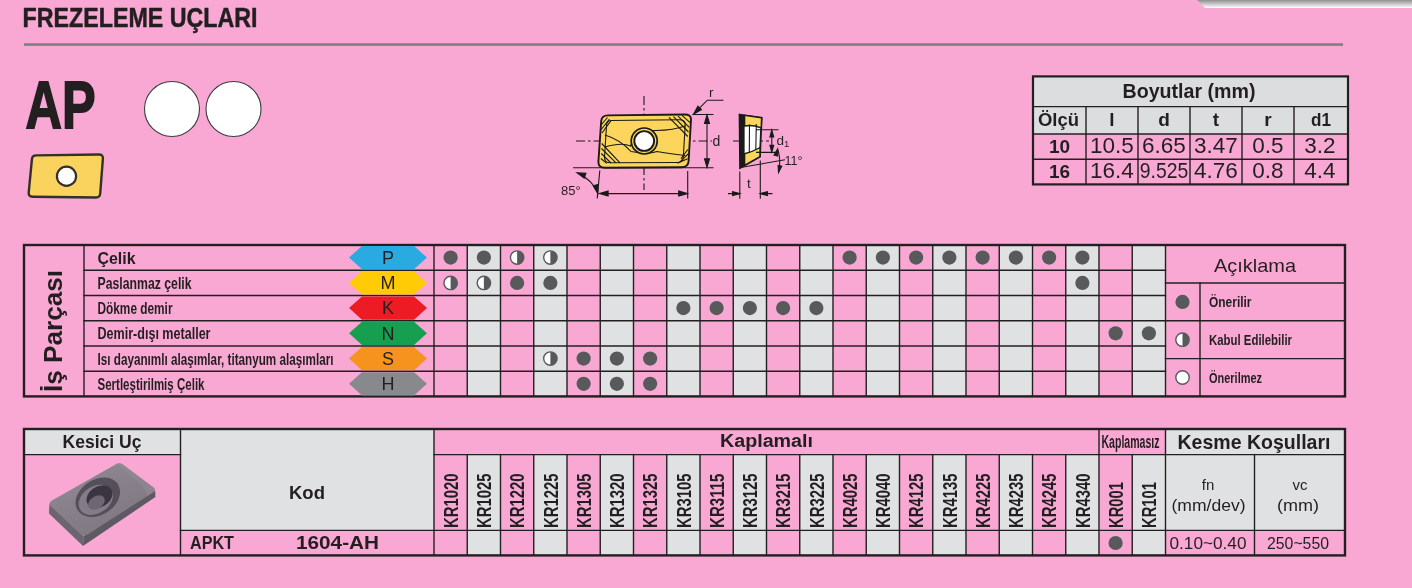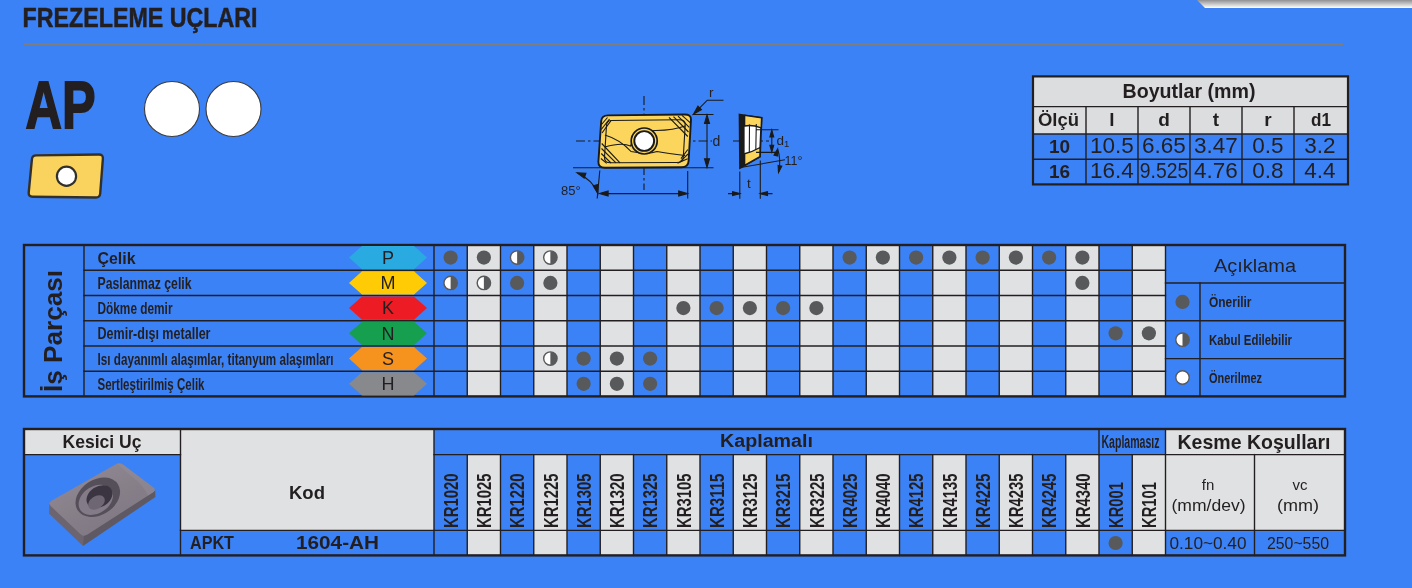--- a/index.html
+++ b/index.html
@@ -1,16 +1,16 @@
 <!DOCTYPE html>
 <html><head>
 <meta charset="utf-8">
 <style>
 html,body{margin:0;padding:0;background:#ffffff;}
-#page{position:relative;width:1412px;height:588px;background:#3b82f6;overflow:hidden;font-family:"Liberation Sans",sans-serif;}
+#page{position:relative;width:1412px;height:588px;background:#f9a8d4;overflow:hidden;font-family:"Liberation Sans",sans-serif;}
 svg{display:block;}
 text{font-family:"Liberation Sans",sans-serif;fill:#231f20;}
 </style>
 </head>
 <body>
 <div id="page">
 <svg width="1412" height="588" viewBox="0 0 1412 588">
 <defs>
 <linearGradient id="tabg" x1="0" y1="0" x2="0" y2="1">
 <stop offset="0" stop-color="#8f9093"></stop>

